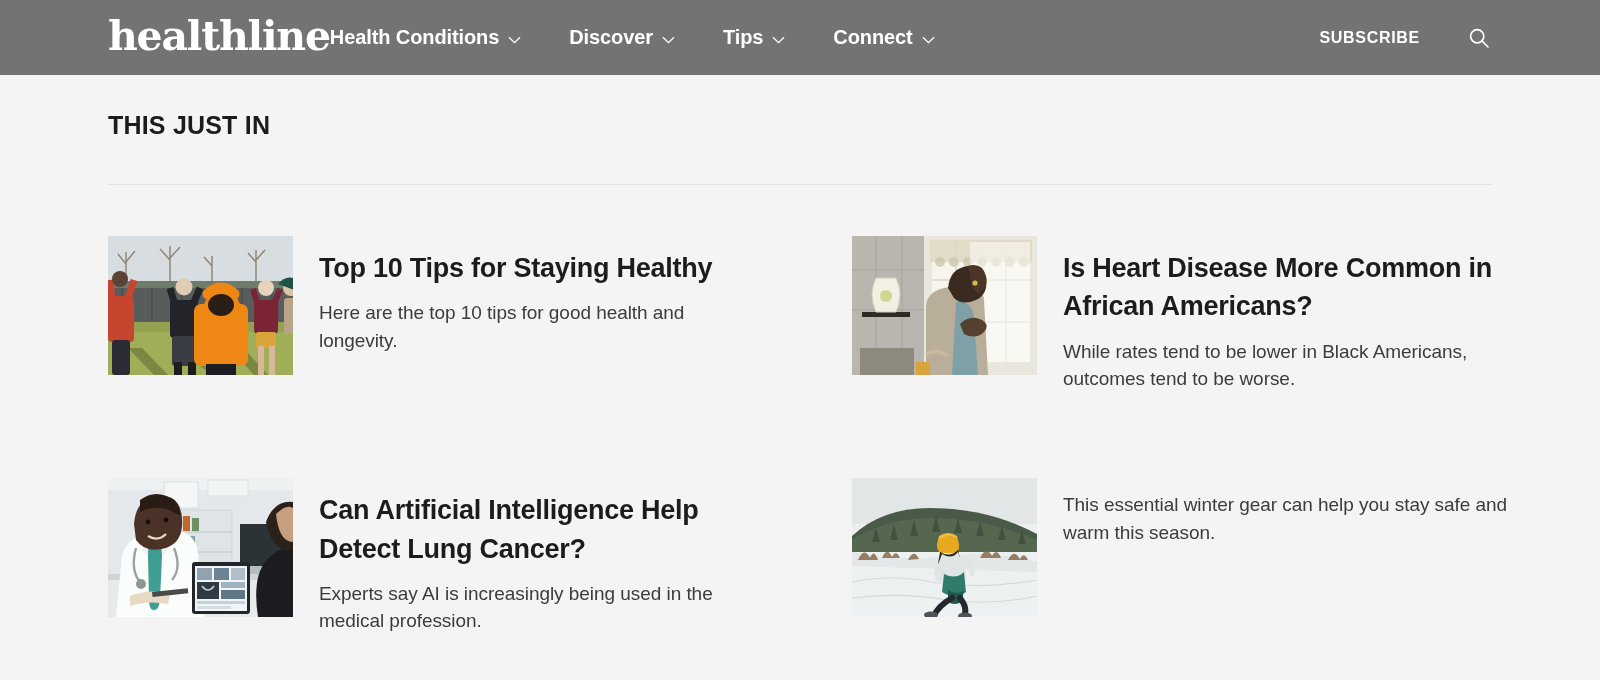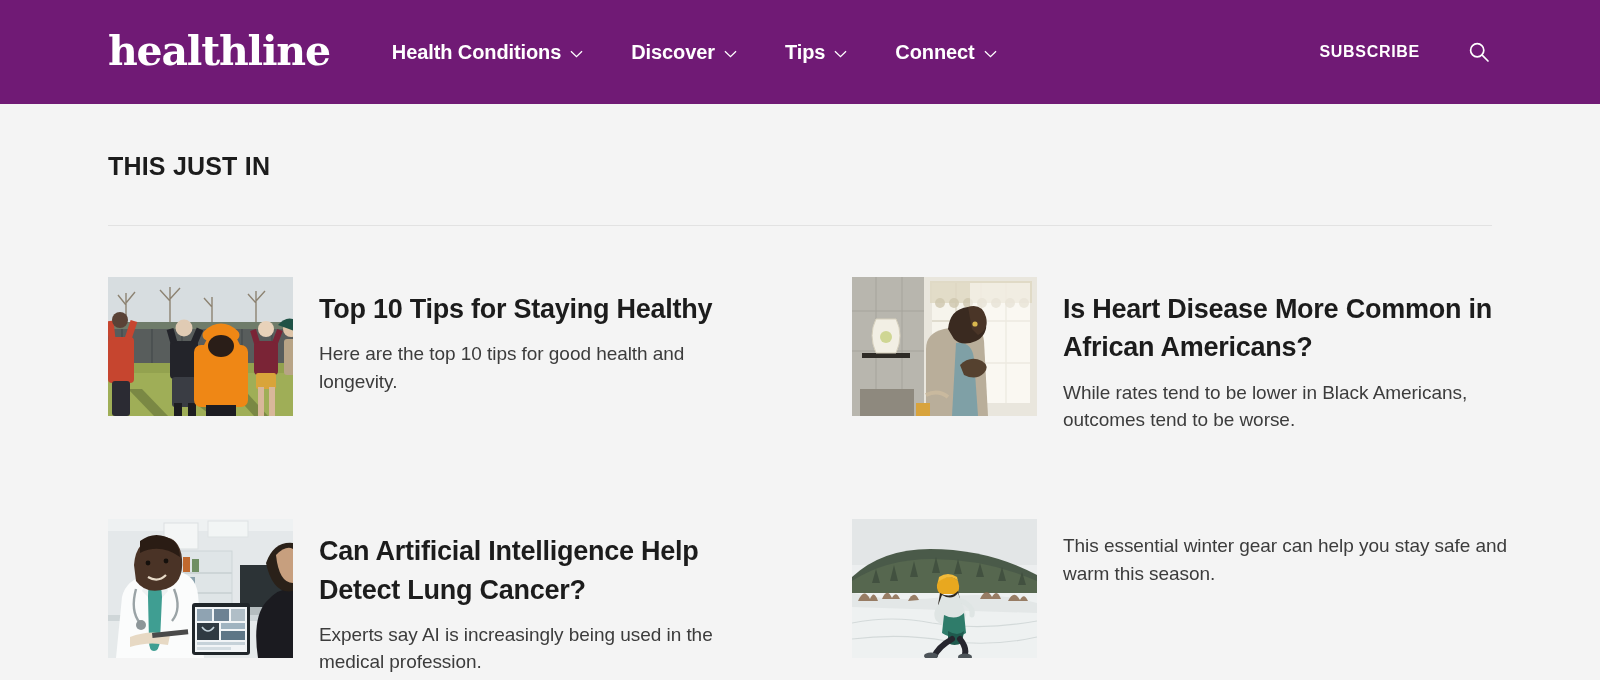--- a/index.html
+++ b/index.html
@@ -12,42 +12,41 @@
 
   body {
     font-family: "Liberation Sans", sans-serif;
     background: #f4f4f4;
     color: #1c1c1c;
     -webkit-font-smoothing: antialiased;
   }
 
   
   .site-header {
-    height: 104px;
-    background: #701a75;
+    height: 75px;
+    background: #737373;
     display: flex;
     align-items: center;
     padding: 0 108px 0 108px;
     position: relative;
   }
 
   .logo {
     font-family: "DejaVu Serif", "Liberation Serif", serif;
     font-weight: 700;
     font-size: 41px;
     letter-spacing: -1.2px;
     color: #ffffff;
     line-height: 1;
     margin-top: -2px;
     user-select: none;
   }
 
   .main-nav {
     display: flex;
-    margin-left: 62px;
     gap: 48px;
   }
 
   .nav-item {
     display: flex;
     align-items: center;
     gap: 9px;
     color: #ffffff;
     font-size: 20px;
     font-weight: 700;
@@ -86,21 +85,21 @@
     width: 26px;
     height: 26px;
     cursor: pointer;
     display: flex;
     align-items: center;
     justify-content: center;
   }
 
   
   .content {
-    padding: 12px 108px;
+    padding: 0 108px;
   }
 
   .section-title {
     font-size: 25px;
     font-weight: 700;
     letter-spacing: 0.2px;
     color: #1c1c1c;
     padding-top: 36px;
   }
 

